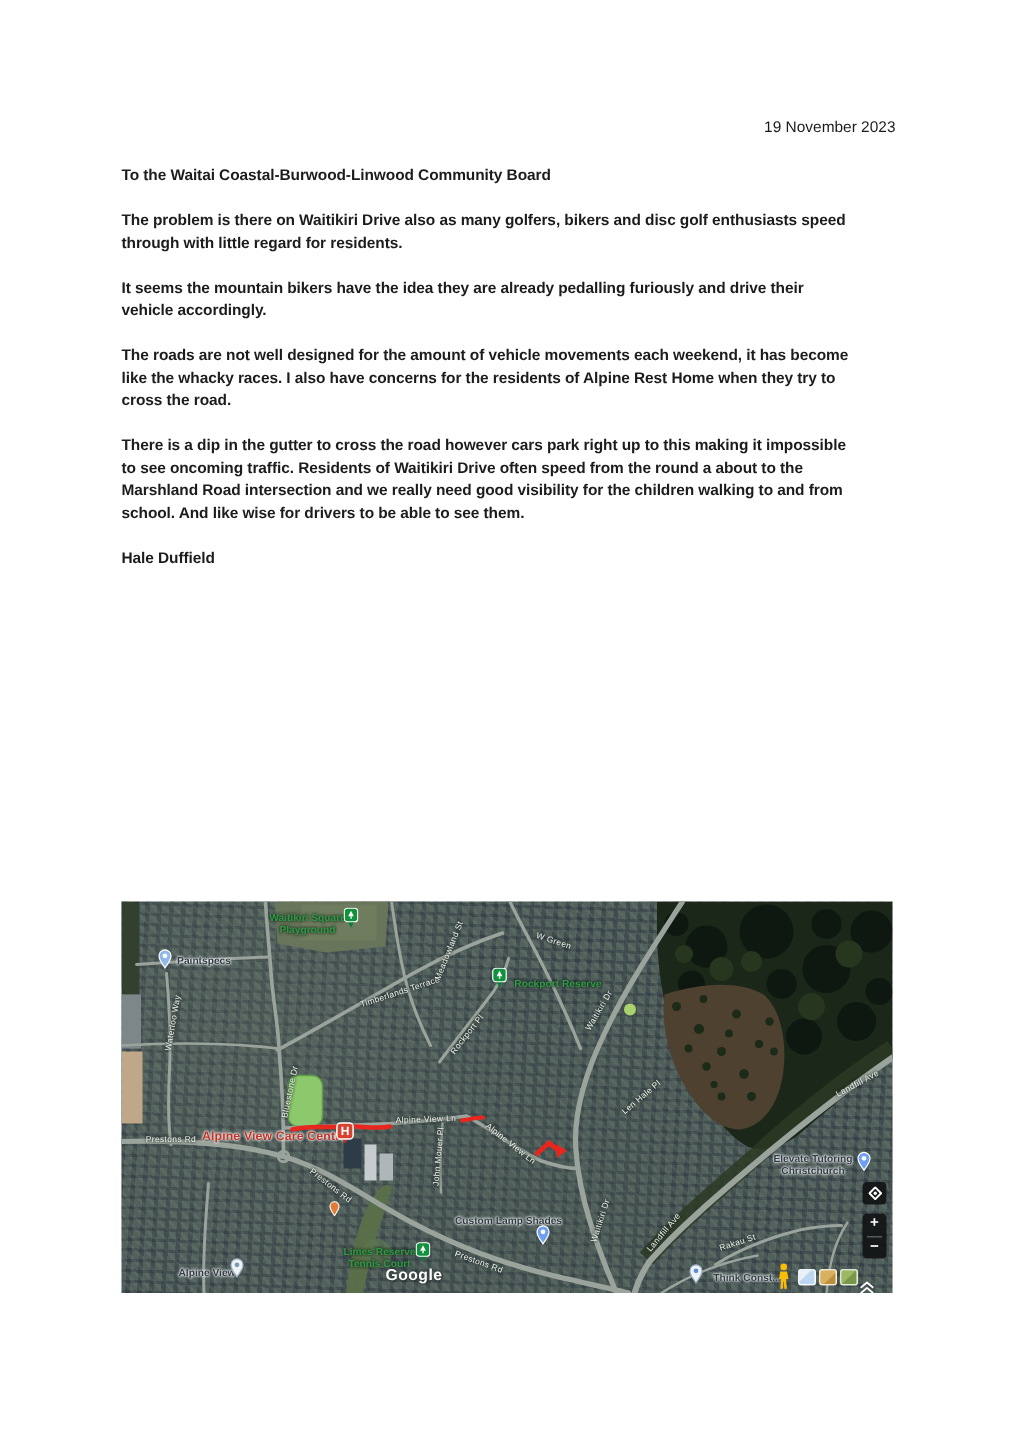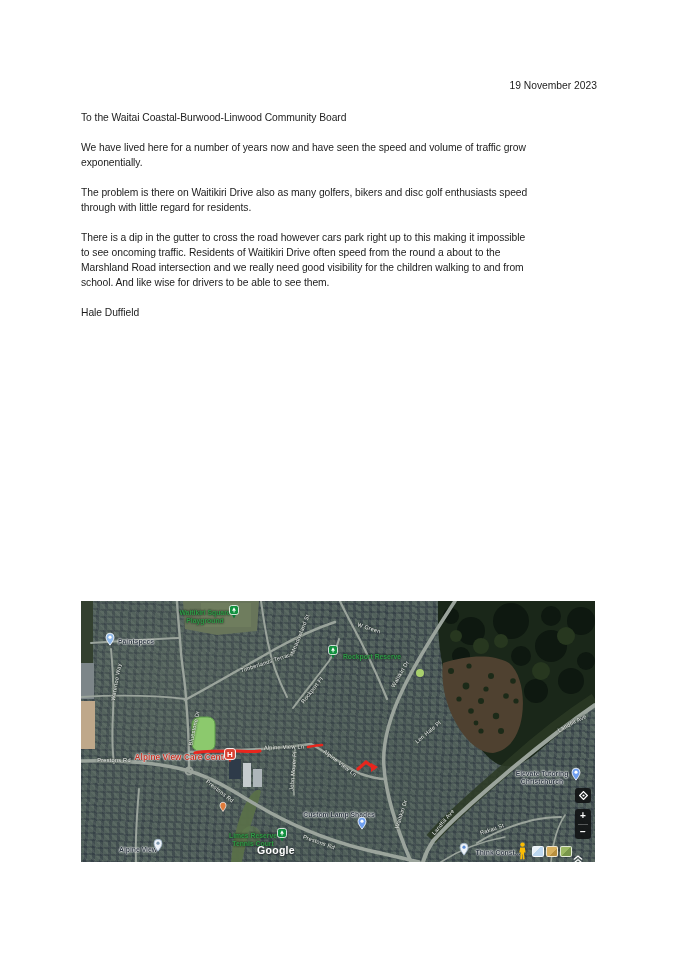--- a/index.html
+++ b/index.html
@@ -1,21 +1,21 @@
 <!DOCTYPE html>
 <html><head>
 <meta charset="utf-8">
 <style>
   html,body{margin:0;padding:0;background:#ffffff;}
   .page{position:relative;width:675px;height:955px;background:#fff;overflow:hidden;
         font-family:"Liberation Sans",sans-serif;color:#1c1c1c;}
   .content{position:absolute;left:81px;top:0;width:516px;padding-top:78px;}
   .date{font-size:10.3px;line-height:15px;text-align:right;margin:0 0 17px 0;}
   .para{font-size:10.3px;line-height:15px;margin:0 0 15px 0;white-space:pre-line;
-        letter-spacing:-0.05px;}
+        letter-spacing:-0.05px;font-weight:bold;}
   
   .map{position:absolute;left:81px;top:601px;width:514px;height:261px;overflow:hidden;
        background:#51605b;}
   .map .tex1{position:absolute;inset:0;background:
       repeating-linear-gradient(93deg, rgba(36,44,58,.38) 0 3px, rgba(0,0,0,0) 3px 8px),
       repeating-linear-gradient(2deg, rgba(30,38,52,.32) 0 2px, rgba(0,0,0,0) 2px 7px);}
   .map .tex2{position:absolute;inset:0;background:
       repeating-linear-gradient(47deg, rgba(152,162,152,.12) 0 2px, rgba(0,0,0,0) 2px 5px),
       radial-gradient(circle at 18% 32%, rgba(96,110,100,.30), rgba(0,0,0,0) 42%),
       radial-gradient(circle at 55% 75%, rgba(72,88,82,.32), rgba(0,0,0,0) 45%);}
@@ -46,24 +46,27 @@
   .pegman{position:absolute;left:437px;top:241px;}
   .chev{position:absolute;left:492px;top:249px;}
 </style>
 </head>
 <body>
 
 <div class="page">
   <div class="content">
     <p class="date">19 November 2023</p>
     <p class="para">To the Waitai Coastal-Burwood-Linwood Community Board</p>
-    <p class="para">We have lived here for a number of years now and have seen the speed and volume of traffic grow
-exponentially.</p>
     <p class="para">The problem is there on Waitikiri Drive also as many golfers, bikers and disc golf enthusiasts speed
 through with little regard for residents.</p>
+    <p class="para">It seems the mountain bikers have the idea they are already pedalling furiously and drive their
+vehicle accordingly.</p>
+    <p class="para">The roads are not well designed for the amount of vehicle movements each weekend, it has become
+like the whacky races. I also have concerns for the residents of Alpine Rest Home when they try to
+cross the road.</p>
     <p class="para">There is a dip in the gutter to cross the road however cars park right up to this making it impossible
 to see oncoming traffic. Residents of Waitikiri Drive often speed from the round a about to the
 Marshland Road intersection and we really need good visibility for the children walking to and from
 school. And like wise for drivers to be able to see them.</p>
     <p class="para">Hale Duffield</p>
   </div>
 
   <div class="map">
     <div class="tex1"></div>
     <div class="tex2"></div>

